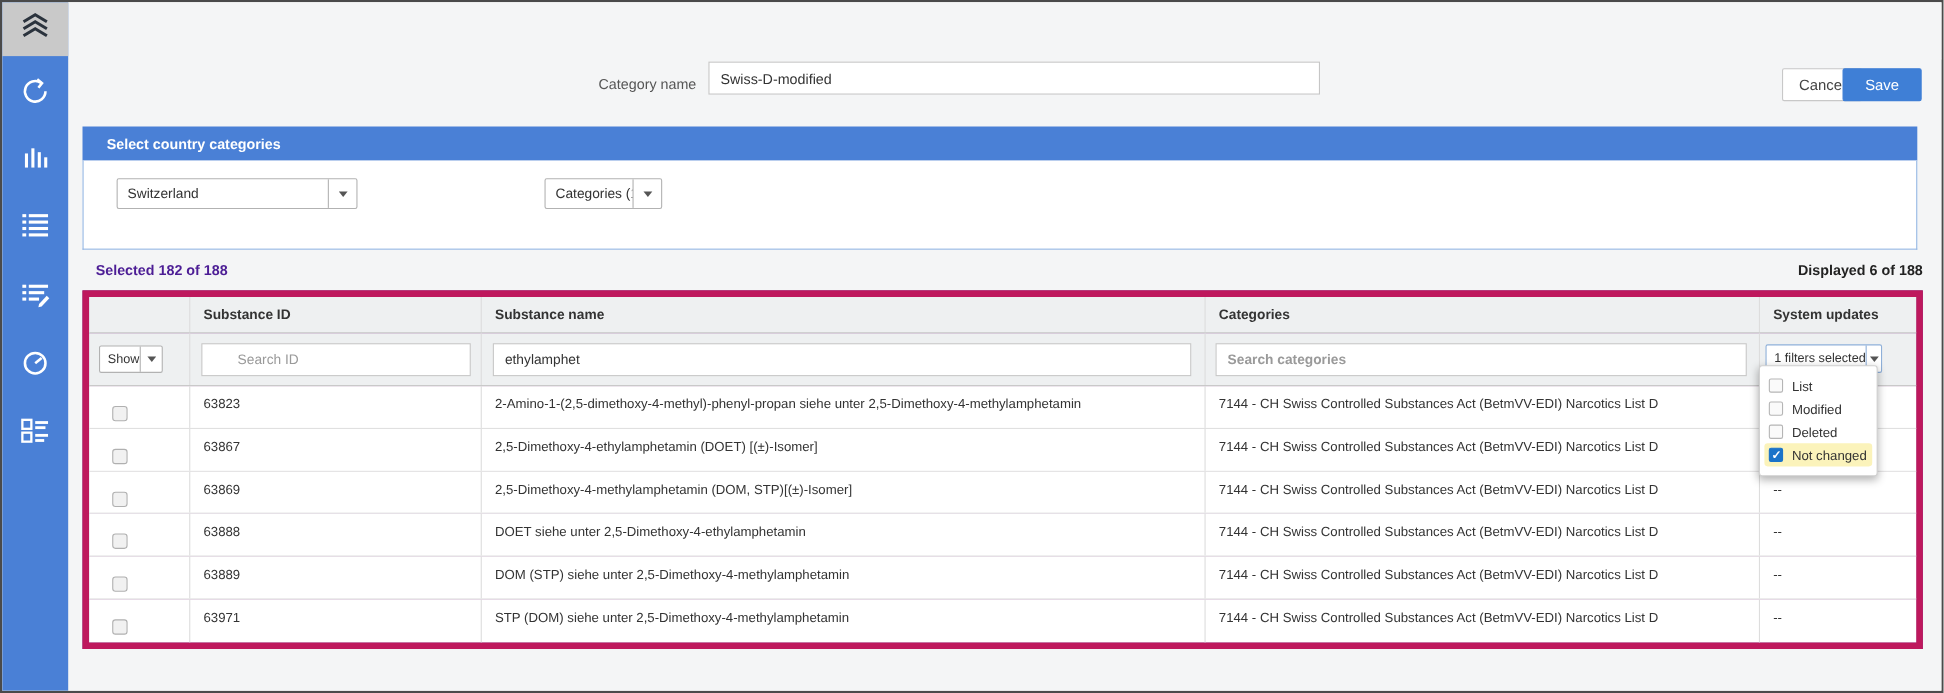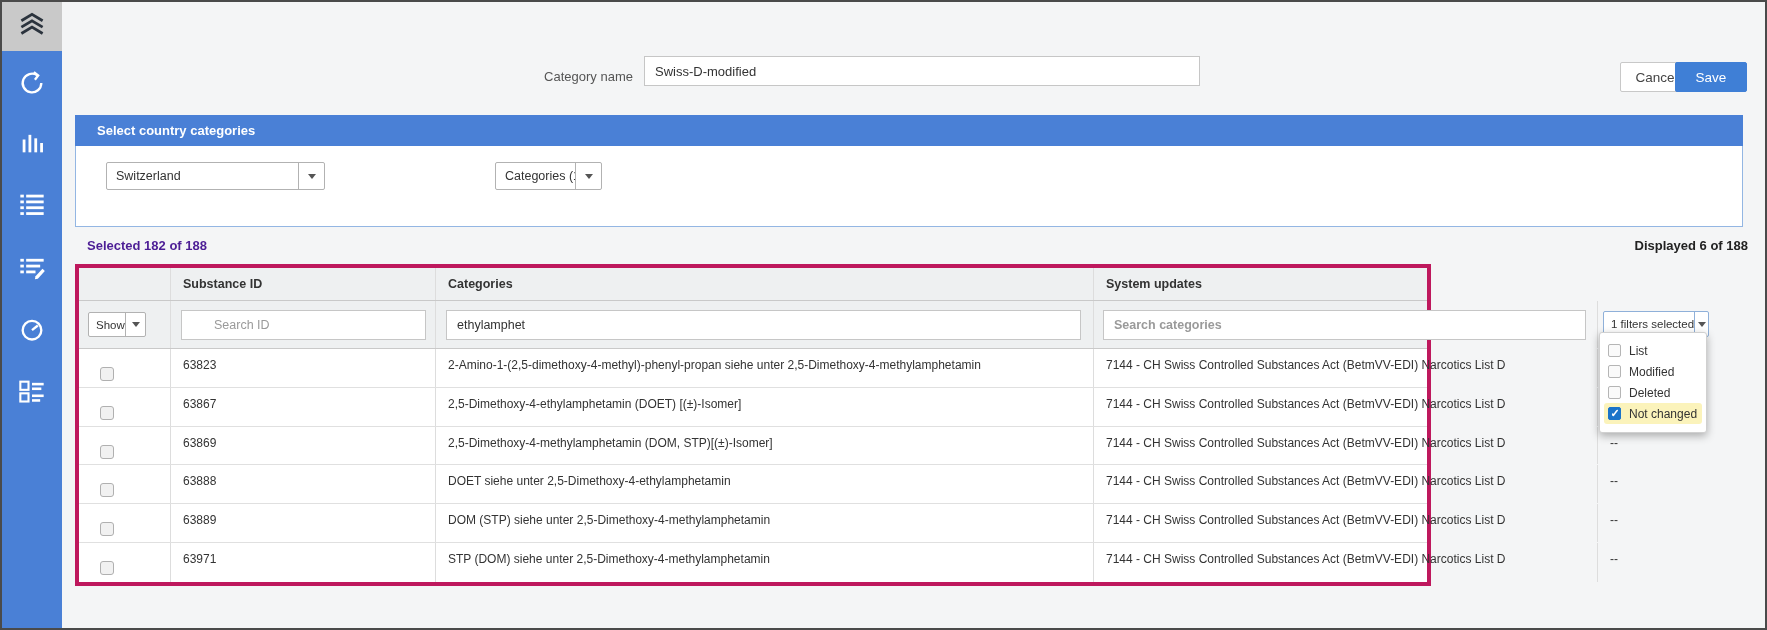--- a/index.html
+++ b/index.html
@@ -37,21 +37,21 @@
   .combo { position:absolute; background:#fff; border:1px solid #b2b2b2; border-radius:2px; display:flex; align-items:stretch; cursor:pointer; }
   .combo .txt { flex:1; display:flex; align-items:center; padding:0 9px; font-size:12.5px; color:#333; white-space:nowrap; overflow:hidden; }
   .combo .caret-seg { width:26px; border-left:1px solid #b2b2b2; display:flex; align-items:center; justify-content:center; }
   .combo-country { left:30px; top:16px; width:219px; height:28px; }
   .combo-categories { left:419px; top:16px; width:107px; height:28px; }
 
   .summary-left { position:absolute; left:25px; top:236px; font-size:13px; font-weight:bold; color:#4c1d95; }
   .summary-right { position:absolute; right:17px; top:236px; font-size:13px; font-weight:bold; color:#222; }
 
   
-  .table { position:absolute; left:13px; top:262px; width:1356px; background:#701a75; border:4px solid #be185d; }
+  .table { position:absolute; left:13px; top:262px; width:1673px; background:#701a75; border:6px solid #be185d; }
   .t-row { display:grid; grid-template-columns:92px 265px 658px 504px 156px; }
   .t-row > div { border-right:1px solid #ddd; overflow:hidden; }
   .t-row > div:last-child { border-right:none; }
   .t-head { height:33px; background:#eef0f1; border-bottom:1px solid #c9c9c9; }
   .t-head > div { font-size:12.5px; font-weight:bold; color:#333; line-height:32px; padding-left:12px; white-space:nowrap; }
   .t-filter { height:48px; background:#eef0f1; border-bottom:1px solid #c9c9c9; position:relative; }
   .t-filter > div { position:relative; }
   .t-data { height:38.8px; background:#fff; border-bottom:1px solid #e0e0e0; }
   .table .t-data:last-child { border-bottom:none; }
   .t-data > div { font-size:12px; color:#333; padding:9px 10px 0 12px; white-space:nowrap; }
@@ -207,20 +207,21 @@
       </div>
     </div>
 
     <span class="summary-left">Selected 182 of 188</span>
     <span class="summary-right">Displayed 6 of 188</span>
 
     <div class="table">
       <div class="t-row t-head">
         <div></div>
         <div>Substance ID</div>
+        <div>Substance name</div>
         <div>Categories</div>
         <div>System updates</div>
       </div>
       <div class="t-row t-filter">
         <div>
           <div class="show-combo">
             <span class="txt">Show</span>
             <span class="caret-seg">
                 <span class="caret"></span>
               </span>

